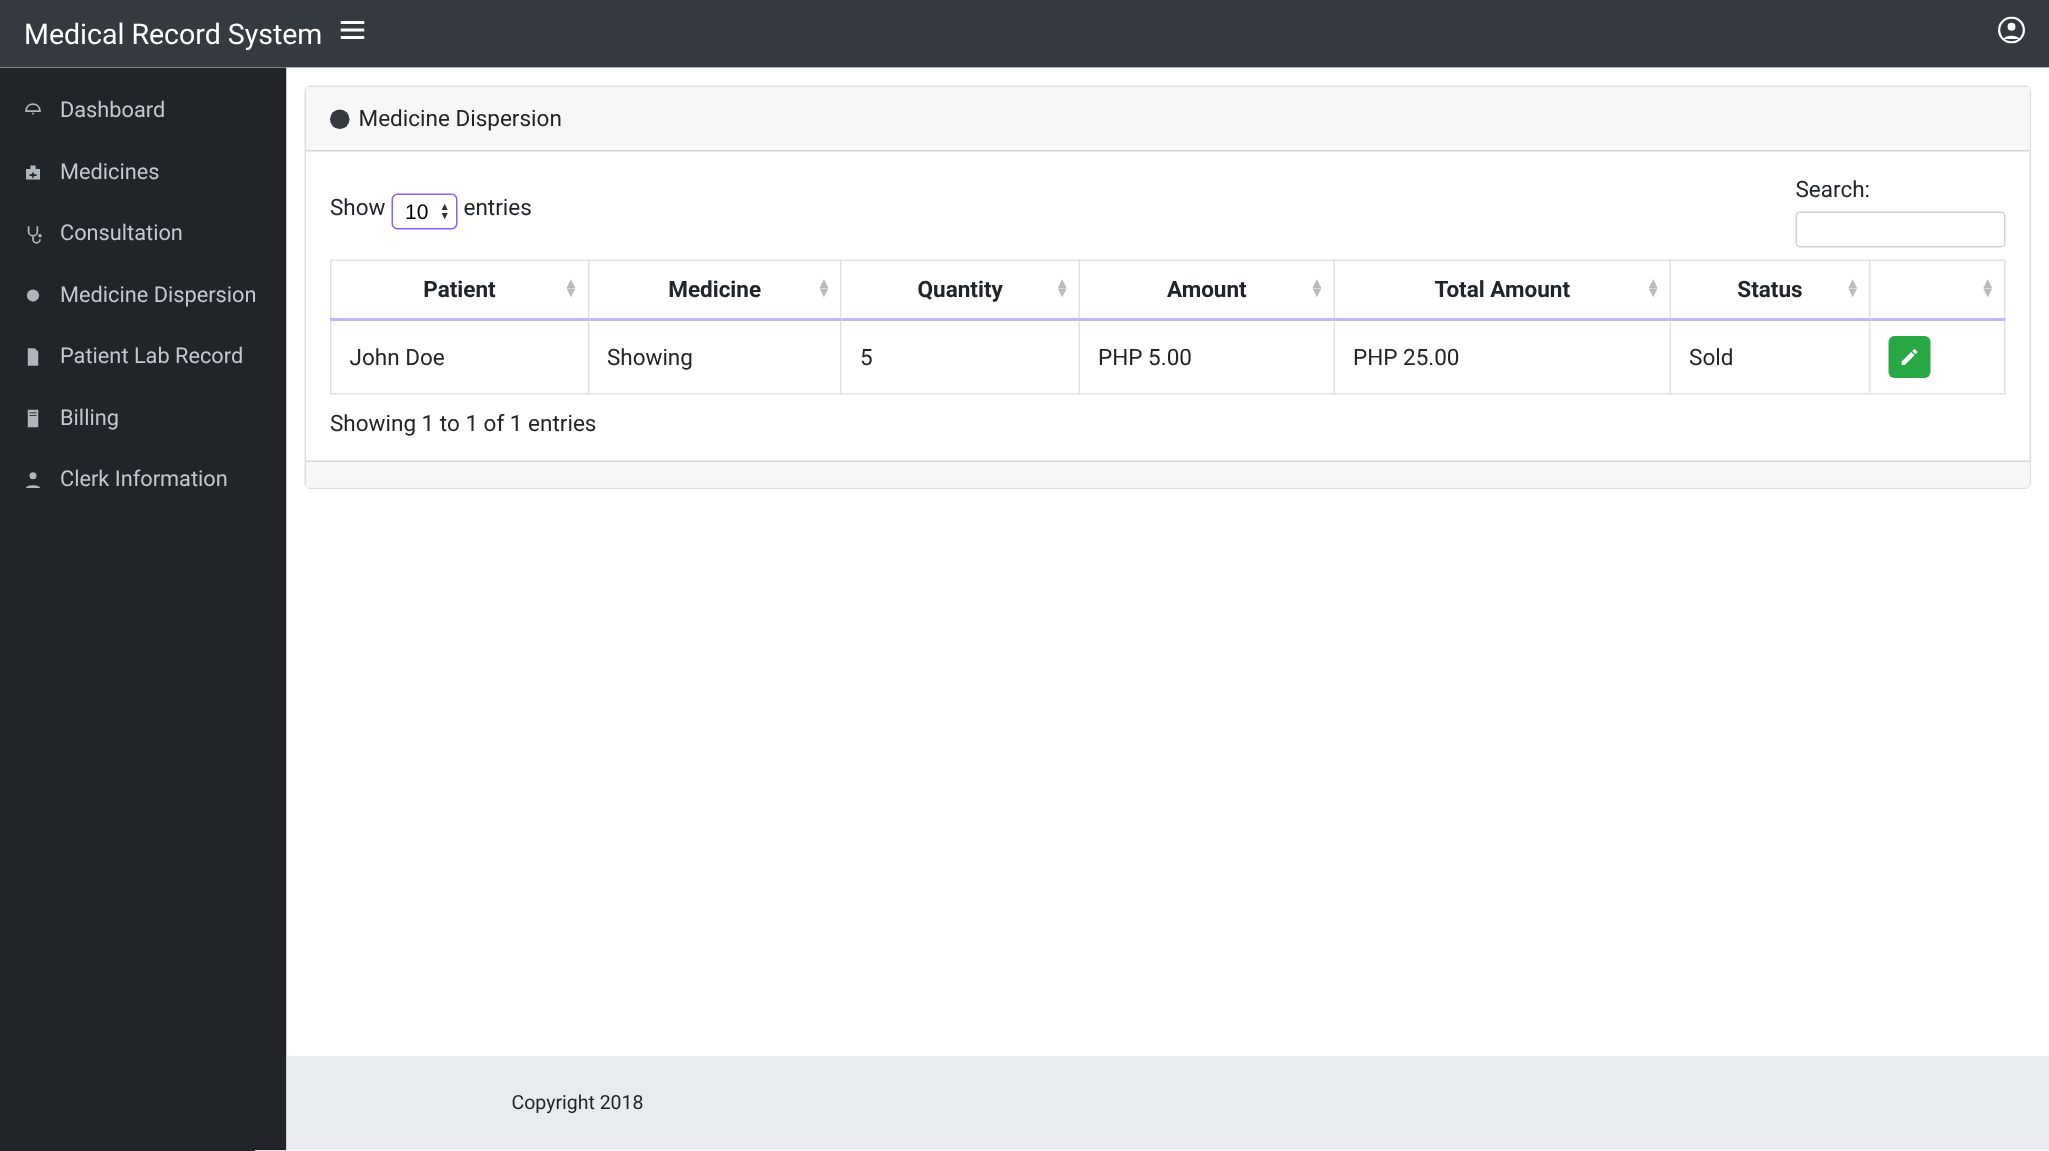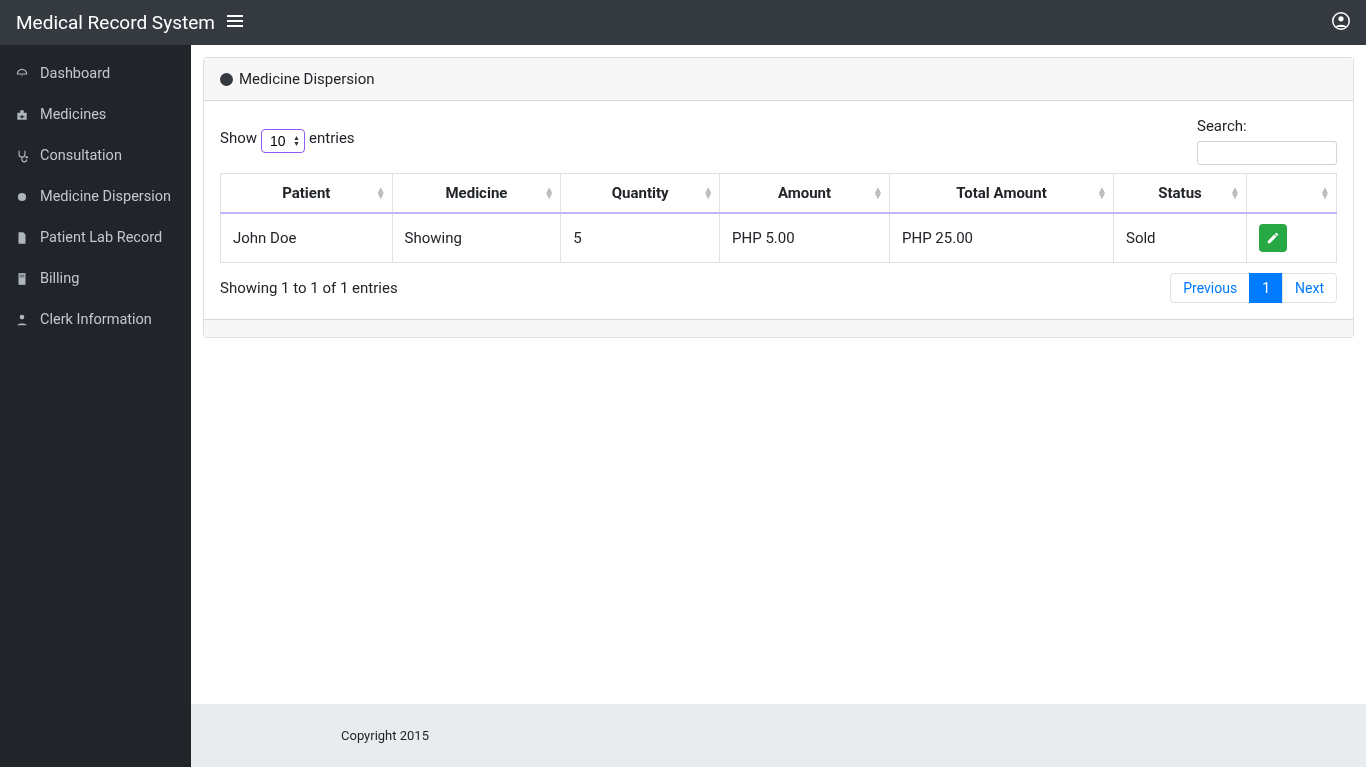--- a/index.html
+++ b/index.html
@@ -318,30 +318,25 @@
                         <path d="M3 17.25V21h3.75L17.81 9.94l-3.75-3.75L3 17.25zM20.71 7.04a1 1 0 000-1.41l-2.34-2.34a1 1 0 00-1.41 0l-1.83 1.83 3.75 3.75 1.83-1.83z"></path>
                       </svg>
                   </button>
                 </td>
               </tr>
             </tbody>
           </table>
 
           <div class="dt-bottom">
             <span>Showing 1 to 1 of 1 entries</span>
-            <div class="pagination">
-              <span class="page-btn link">Previous</span>
-              <span class="page-btn active">1</span>
-              <span class="page-btn link">Next</span>
-            </div>
           </div>
         </div>
         <div class="card-footer"></div>
       </div>
     </div>
 
     <div class="footer">
       <div class="footer-inner">
-        <span>Copyright 2015</span>
+        <span>Copyright 2018</span>
       </div>
     </div>
   </div>
 </div>
 
 </body></html>

